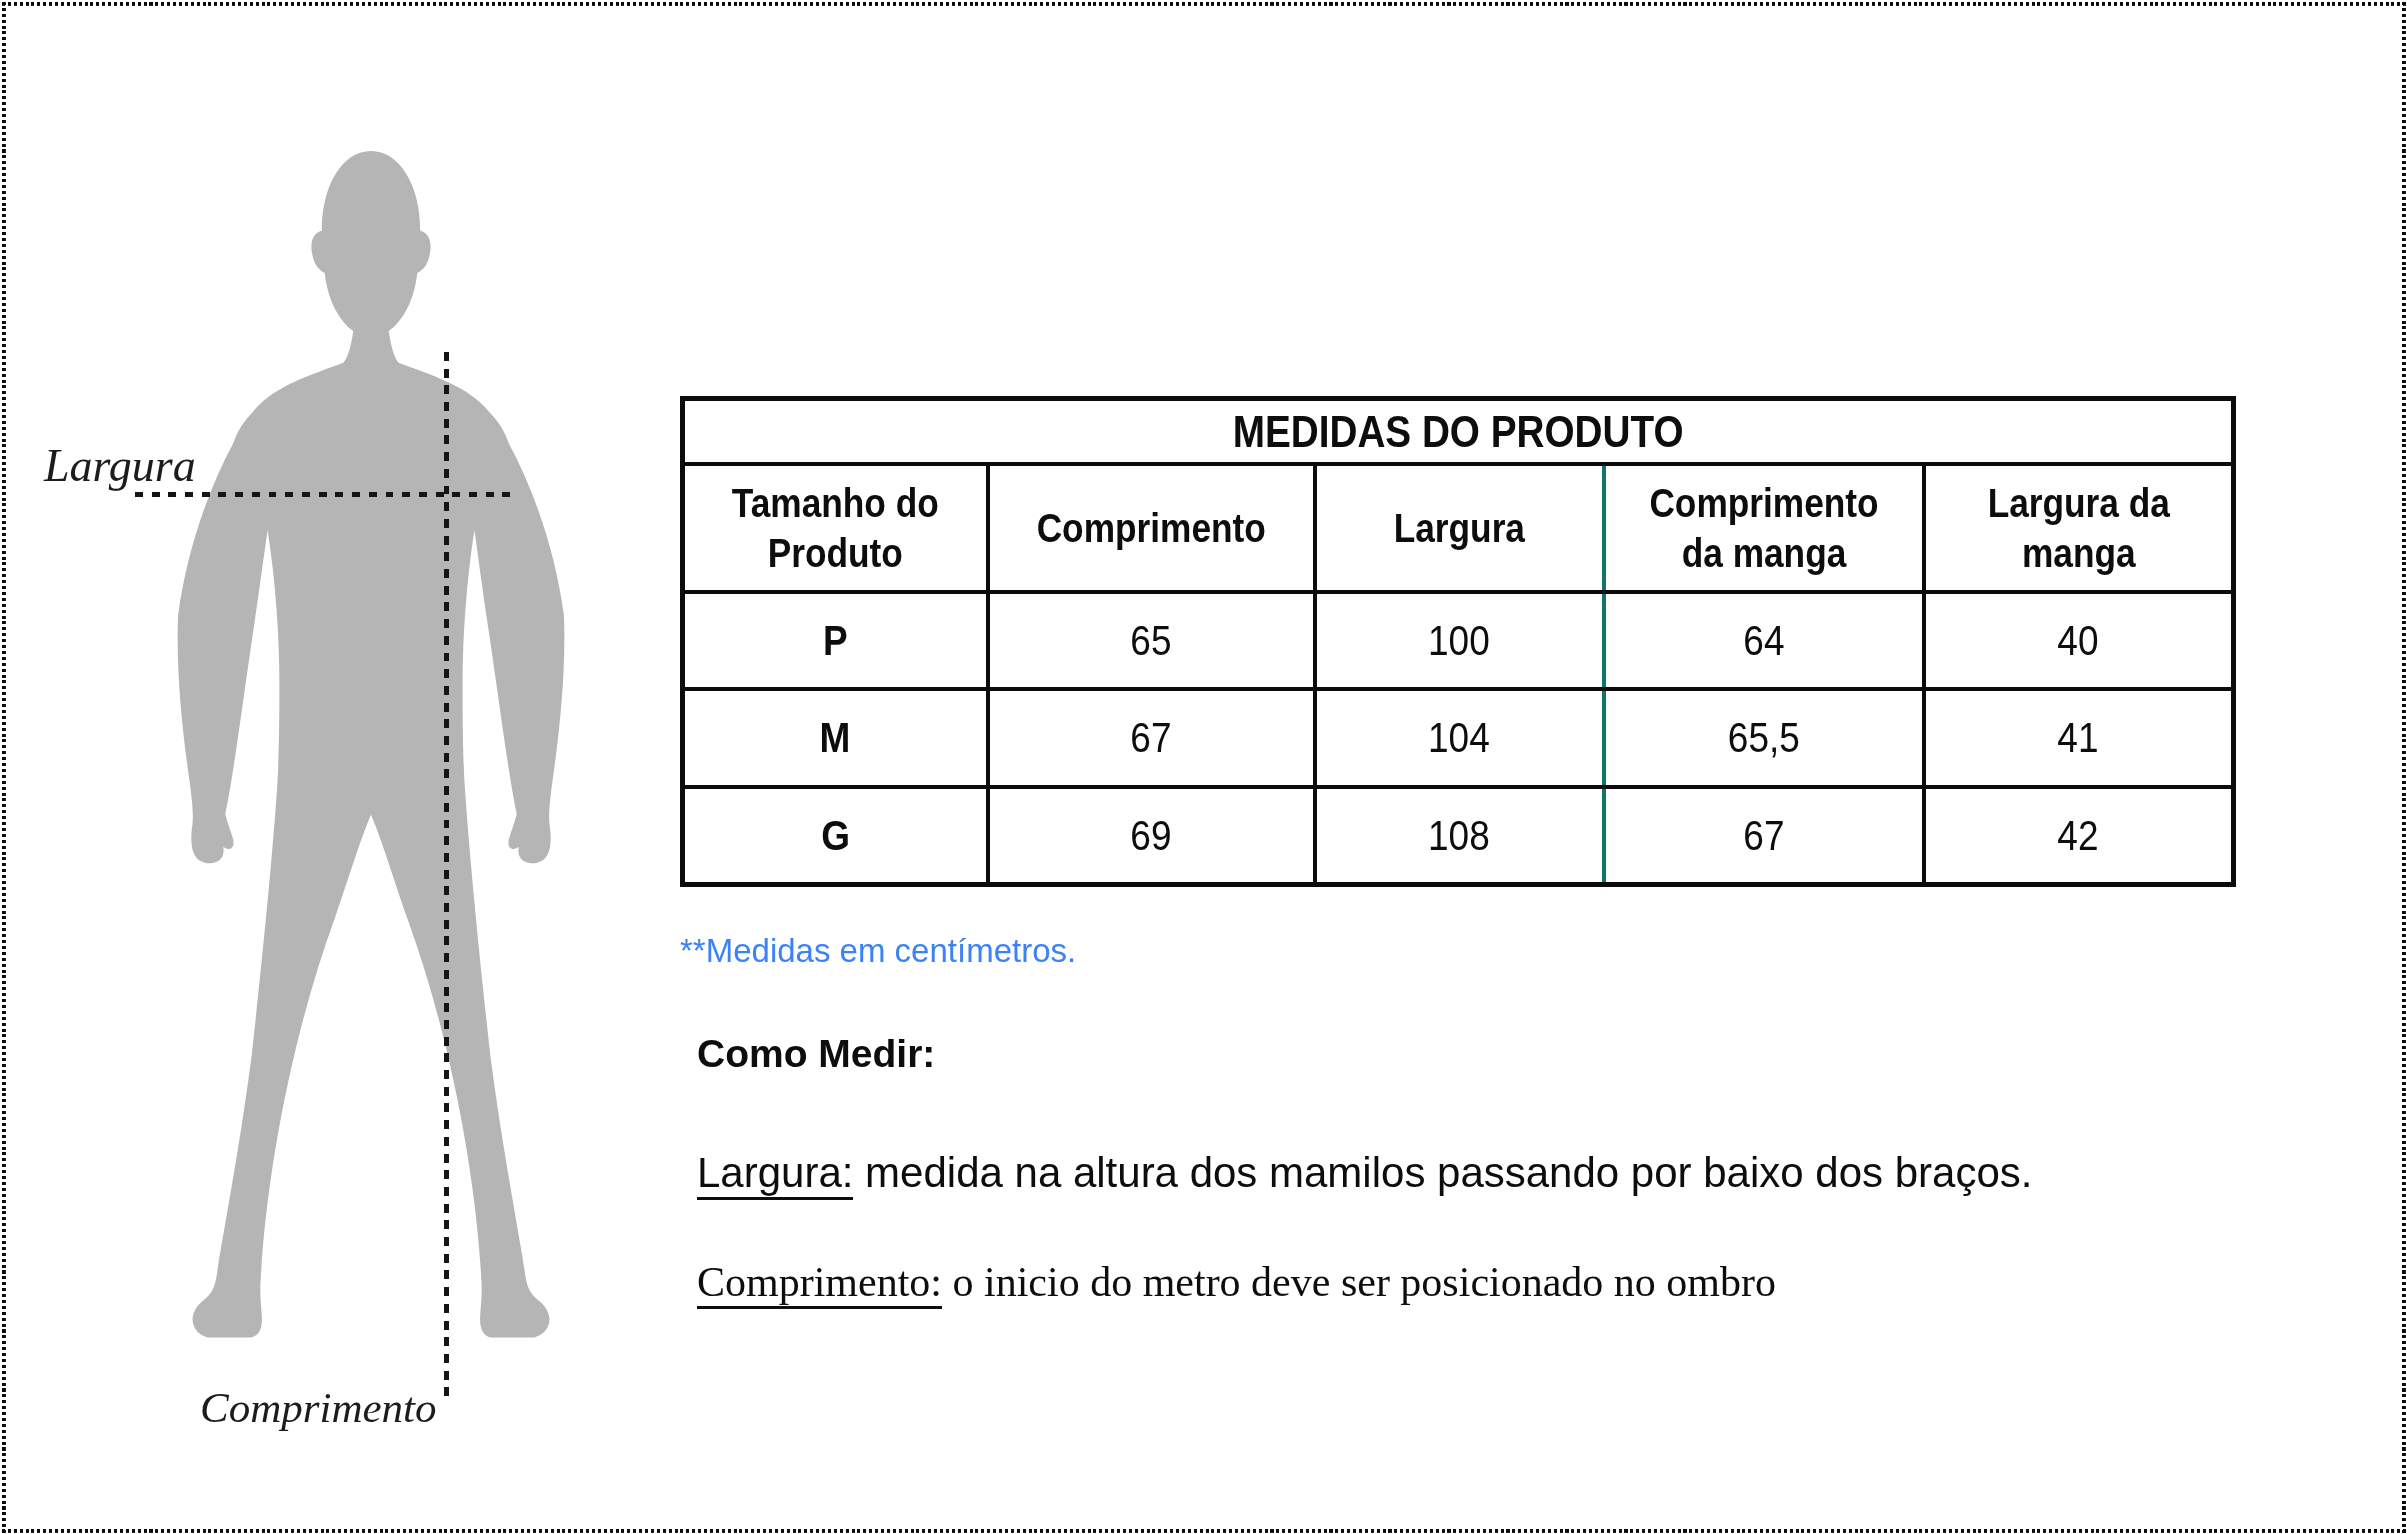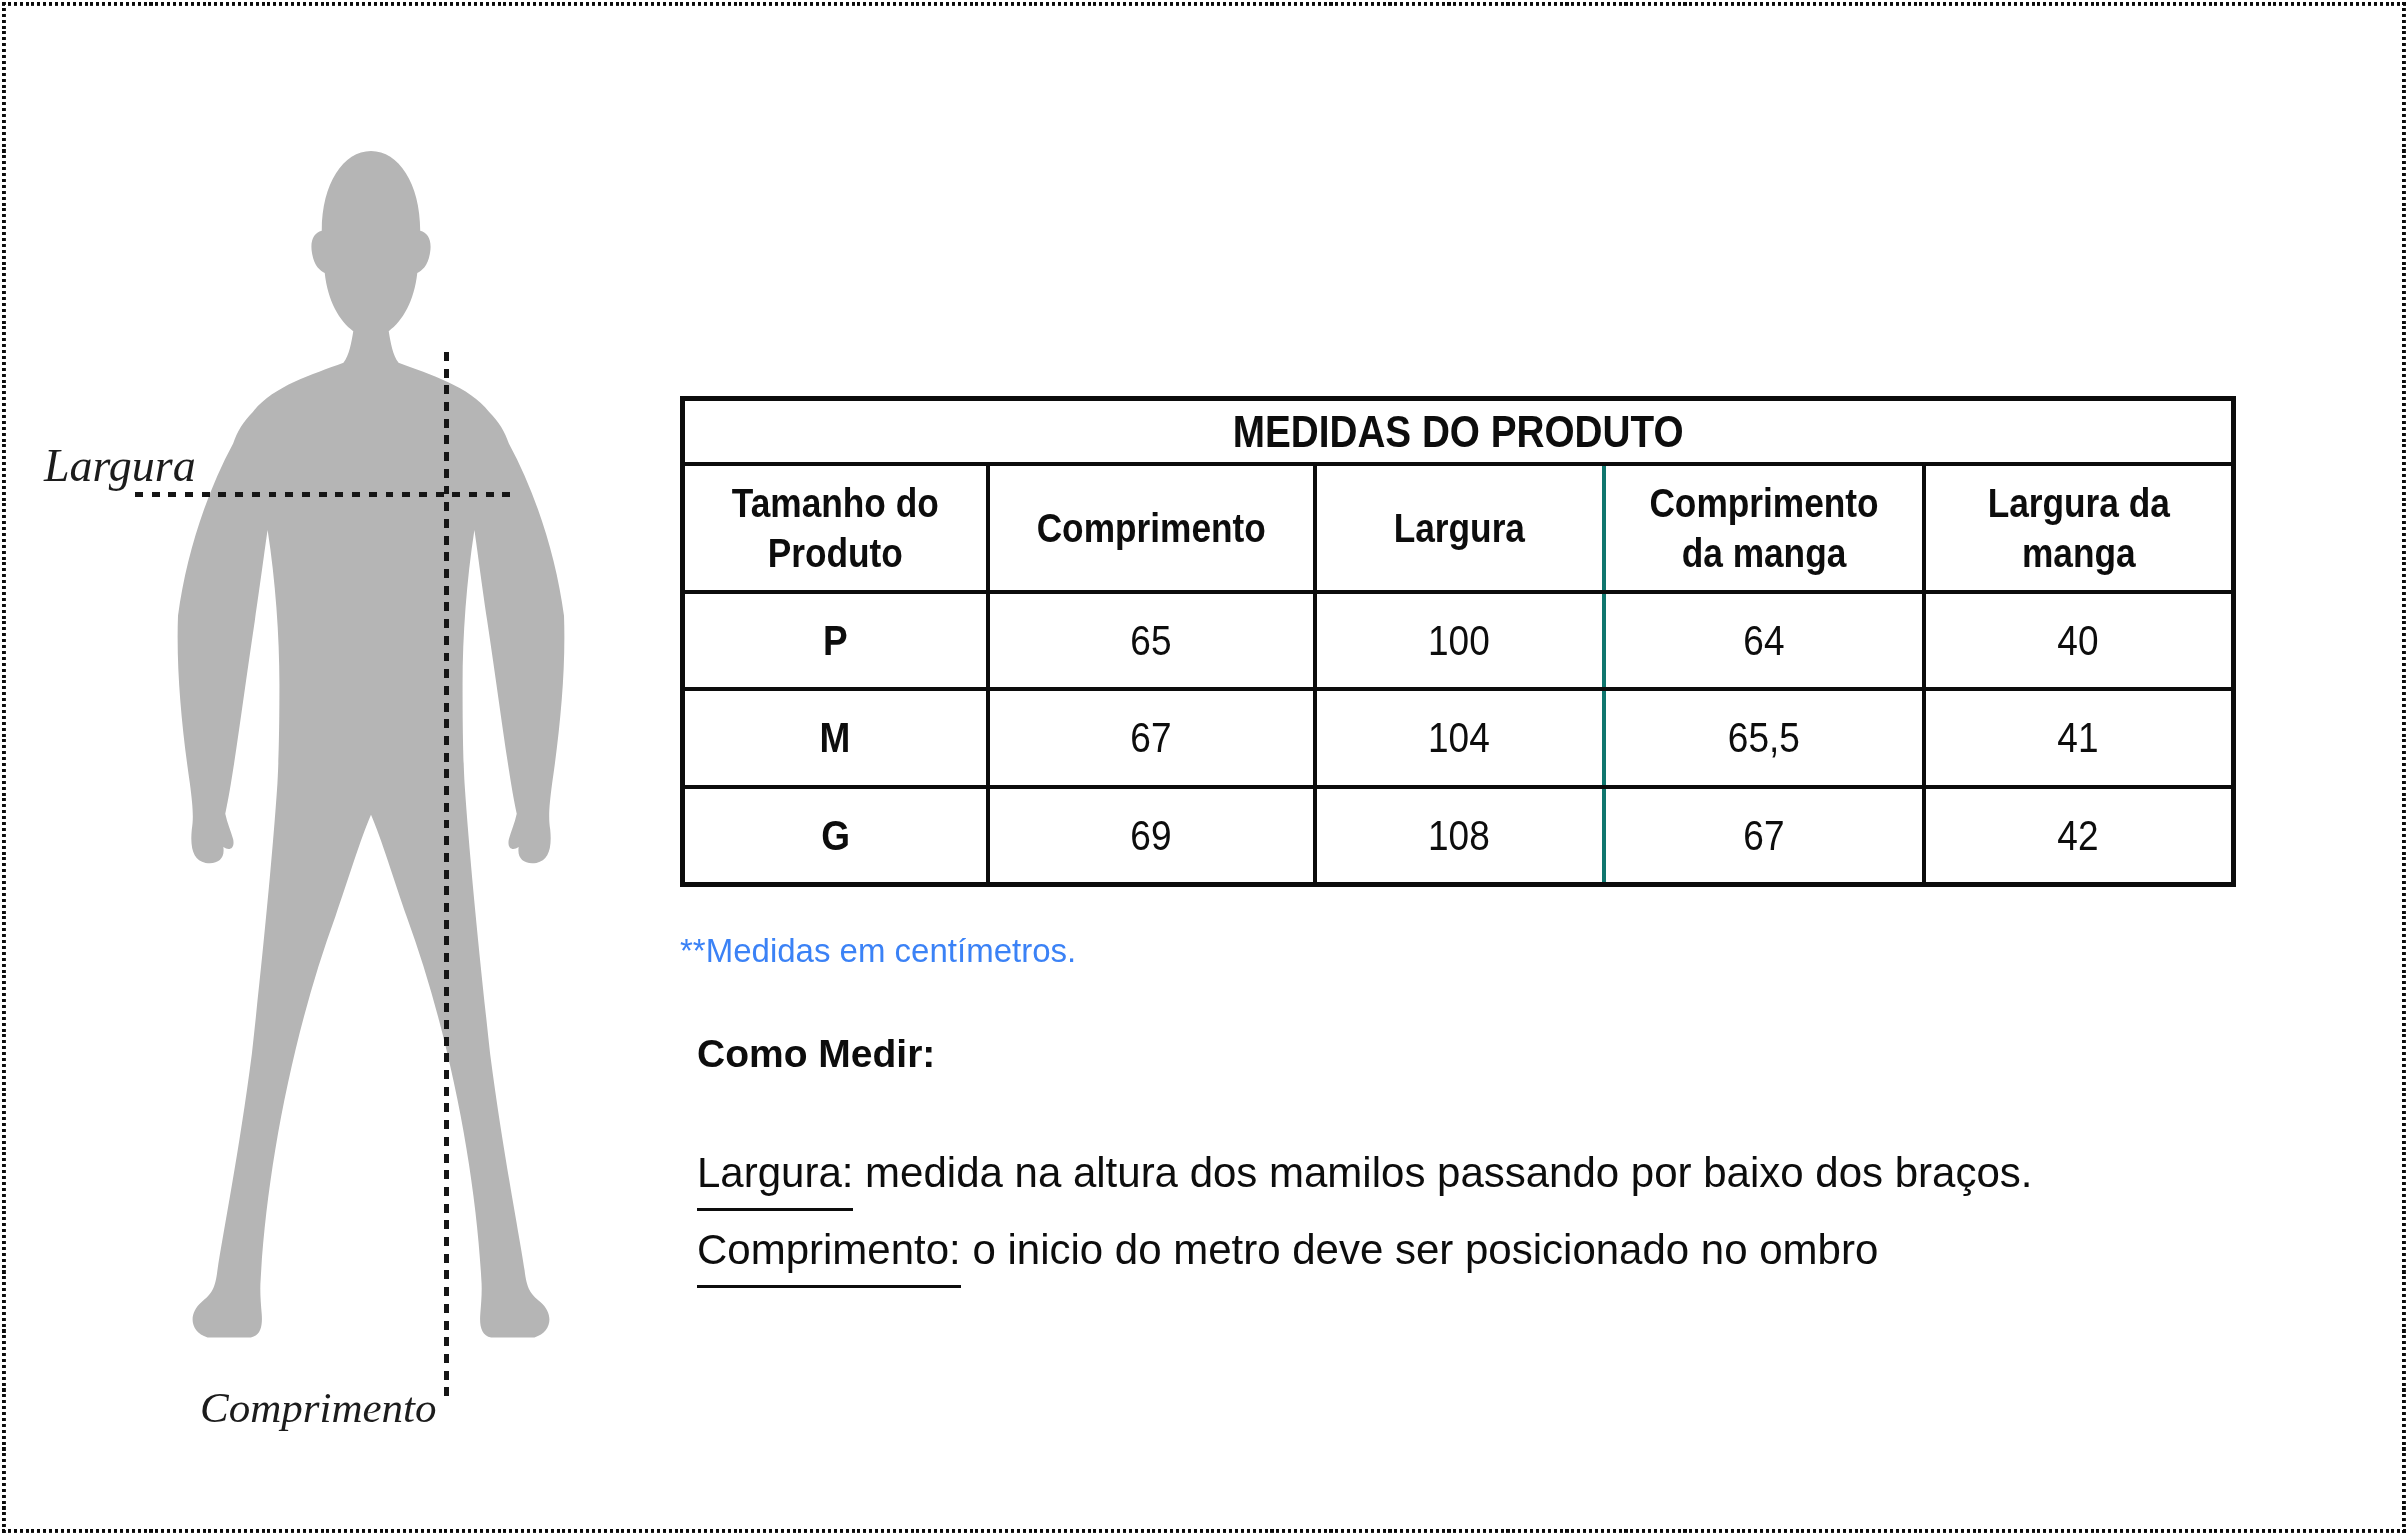--- a/index.html
+++ b/index.html
@@ -54,22 +54,22 @@
 
   .table-note{
     position:absolute;left:680px;top:932px;width:1551px;
     text-align:left;font-size:33px;color:#3b82f6;
   }
 
   
   .howto-heading{position:absolute;left:697px;top:1032px;font-size:39px;font-weight:700;}
   .howto-line{position:absolute;left:697px;font-size:42px;white-space:nowrap;}
   .howto-line.l1{top:1149px;}
-  .howto-line.l2{top:1226px;}
-  .term{display:inline-block;border-bottom:3px solid #0d0d0d;padding-bottom:11px;}
+  .howto-line.l2{top:1258px;font-family:Liberation Serif, serif;}
+  .term{display:inline-block;border-bottom:3px solid #0d0d0d;padding-bottom:0;}
 </style>
 </head>
 <body>
 
 <div class="frame"></div>
 
 <svg class="silhouette" viewBox="0 0 400 1240" xmlns="http://www.w3.org/2000/svg" aria-hidden="true">
   <path fill="#b5b5b5" d="
     M 200,3
     C 228,3 250,36 250,84

